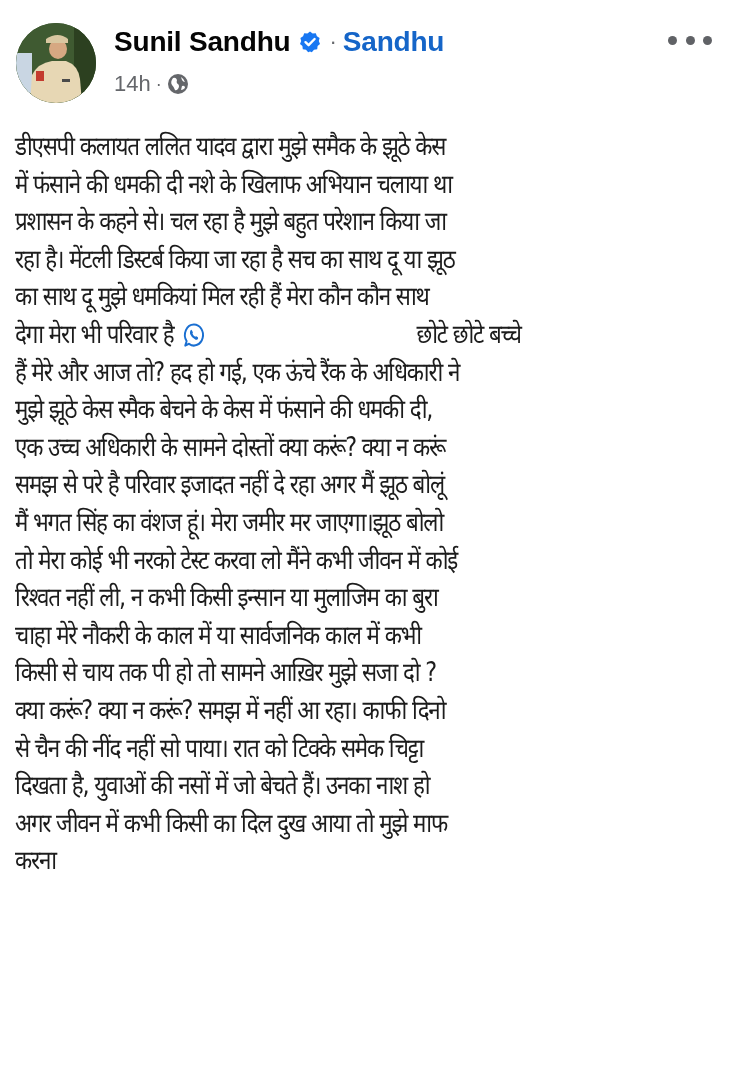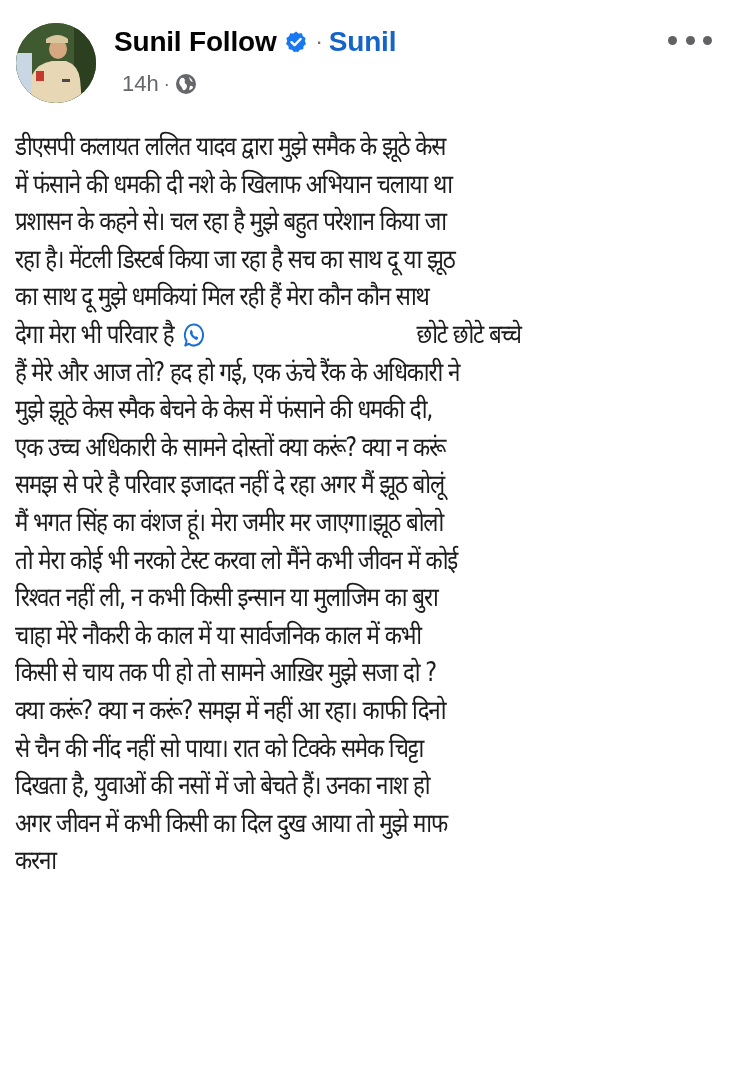--- a/index.html
+++ b/index.html
@@ -59,21 +59,21 @@
     .follow-link {
       font-family: "Liberation Sans", sans-serif;
       font-weight: 700;
       font-size: 28px;
       color: #1565c8;
       cursor: pointer;
       letter-spacing: -0.2px;
     }
     .meta-row {
       position: absolute;
-      left: 122px; top: 69px;
+      left: 114px; top: 69px;
       height: 30px;
       display: flex;
       align-items: center;
       color: #65676b;
       font-family: "Liberation Sans", sans-serif;
       font-size: 22px;
     }
     .meta-dot { margin: 0 5px; font-size: 18px; }
     .globe-icon { display: inline-block; width: 22px; height: 22px; }
     .more-button {
@@ -130,29 +130,29 @@
       <rect x="58" y="0" width="22" height="80" fill="#2c4020"></rect>
       <path d="M14 80 L16 52 Q22 40 36 38 L50 38 Q62 42 64 56 L66 80 Z" fill="#e7d7b4"></path>
       <rect x="20" y="48" width="8" height="10" fill="#c43b2e"></rect>
       <ellipse cx="42" cy="26" rx="9" ry="10" fill="#d6a882"></ellipse>
       <path d="M30 16 Q42 8 52 16 L52 20 L30 20 Z" fill="#d9c7a0"></path>
       <rect x="46" y="56" width="8" height="3" fill="#4a4a4a"></rect>
     </svg>
   </div>
 
   <div class="author-row">
-    <span class="author-name">Sunil Follow</span>
+    <span class="author-name">Sunil Sandhu</span>
     <span class="verified-icon">
       <svg viewBox="0 0 24 24" width="24" height="24">
         <path d="M12 1.5 L14.6 3.4 L17.8 3.2 L18.9 6.2 L21.6 8 L20.8 11.1 L22 14 L19.6 16.1 L19.2 19.3 L16 19.8 L13.8 22.2 L12 21.4 L10.2 22.2 L8 19.8 L4.8 19.3 L4.4 16.1 L2 14 L3.2 11.1 L2.4 8 L5.1 6.2 L6.2 3.2 L9.4 3.4 Z" fill="#1877f2"></path>
         <path d="M7.5 12.2 L10.6 15.2 L16.6 9" stroke="#ffffff" stroke-width="2.4" fill="none" stroke-linecap="round" stroke-linejoin="round"></path>
       </svg>
     </span>
     <span class="dot-sep">·</span>
-    <span class="follow-link">Sunil</span>
+    <span class="follow-link">Sandhu</span>
   </div>
 
   <div class="meta-row">
     <span>14h</span>
     <span class="meta-dot">·</span>
     <span class="globe-icon">
       <svg viewBox="0 0 22 22" width="22" height="22">
         <circle cx="11" cy="11" r="10" fill="#65676b"></circle>
         <path d="M6 5 Q9 4 10 7 Q9 10 11 11 Q13 13 11 16 Q9 18 8 17 Q7 14 5 12 Q3 9 6 5 Z" fill="#ffffff"></path>
         <path d="M14 4 Q17 6 18 9 Q16 9 15 7 Z" fill="#ffffff"></path>

